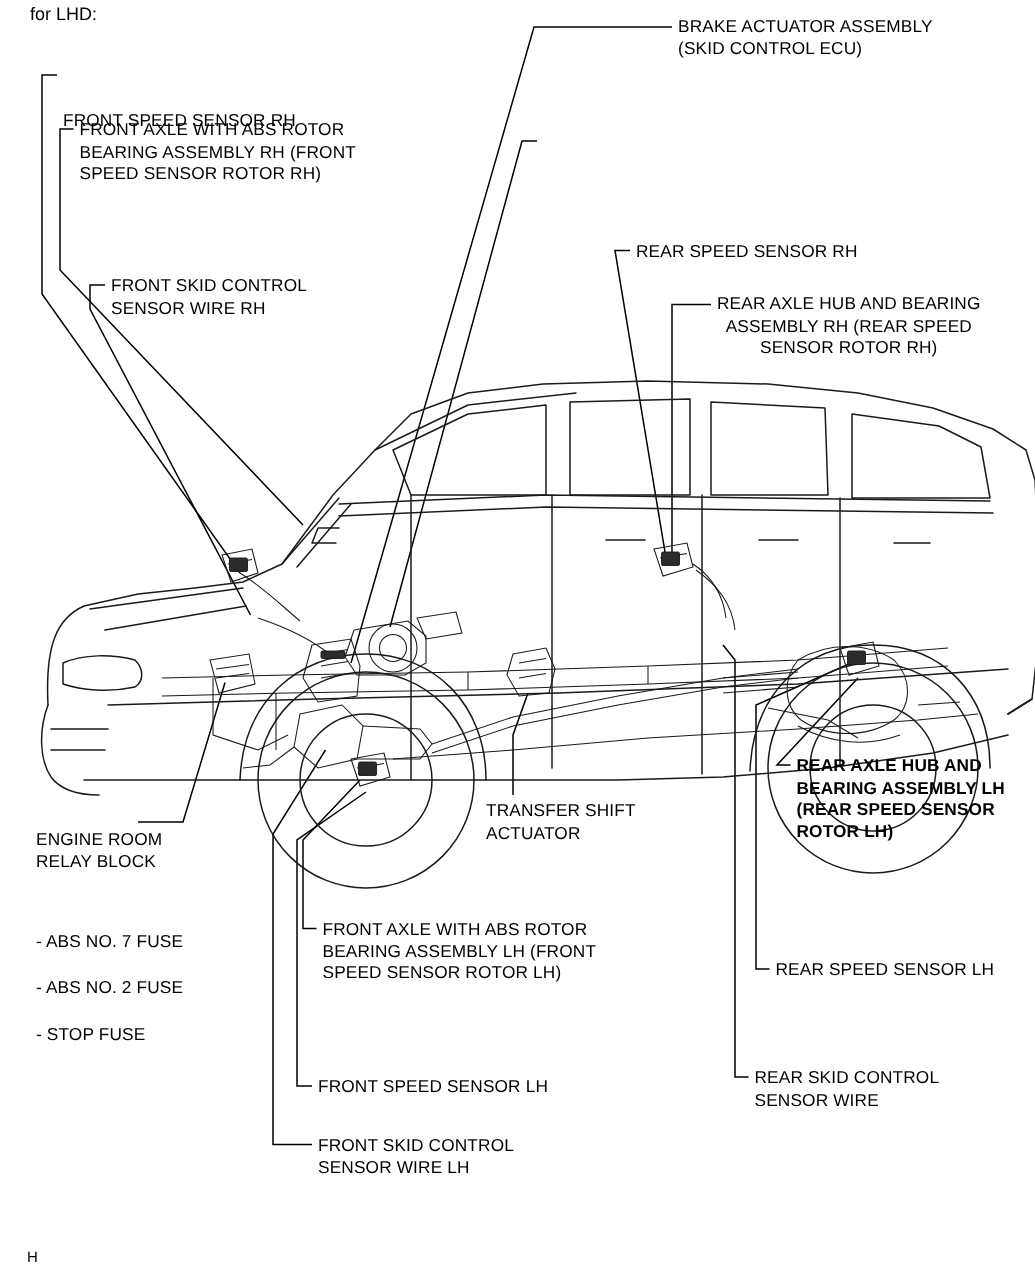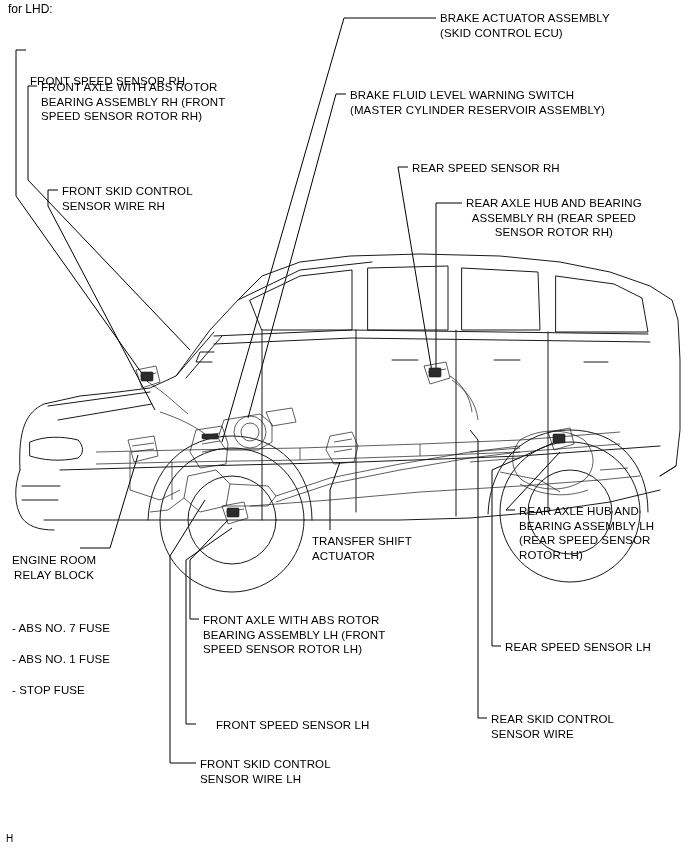--- a/index.html
+++ b/index.html
@@ -10,21 +10,21 @@
   body {
     width: 690px;
     height: 855px;
     position: relative;
     font-family: "Liberation Sans", sans-serif;
     color: #000000;
     overflow: hidden;
   }
   #stage {
     position: absolute;
-    left: 0; top: 0;
+    left: 12px; top: 0;
     width: 672px;
     height: 855px;
   }
   .label {
     position: absolute;
     font-size: 11.5px;
     line-height: 14.5px;
     color: #000;
     white-space: pre-line;
     letter-spacing: 0.1px;
@@ -265,42 +265,40 @@
   </svg>
 
   <div class="label" style="left:30px; top:45px;margin-top:29px;">FRONT SPEED SENSOR RH</div>
   <div class="label" style="left:41px; top:80px;">FRONT AXLE WITH ABS ROTOR
 BEARING ASSEMBLY RH (FRONT
 SPEED SENSOR ROTOR RH)</div>
   <div class="label" style="left:62px; top:184px;">FRONT SKID CONTROL
 SENSOR WIRE RH</div>
   <div class="label" style="left:440px; top:11px;">BRAKE ACTUATOR ASSEMBLY
 (SKID CONTROL ECU)</div>
-  <div class="label" style="left:350px; top:88px;">BRAKE FLUID LEVEL WARNING SWITCH
-(MASTER CYLINDER  RESERVOIR ASSEMBLY)</div>
   <div class="label" style="left:412px; top:161px;text-align:center;">REAR SPEED SENSOR RH</div>
   <div class="label" style="left:466px; top:196px;text-align:center;">REAR AXLE HUB AND BEARING
 ASSEMBLY RH (REAR SPEED
 SENSOR ROTOR RH)</div>
-  <div class="label" style="left:519px; top:504px;">REAR AXLE HUB AND
+  <div class="label" style="left:519px; top:504px;font-weight:bold;">REAR AXLE HUB AND
 BEARING ASSEMBLY LH
 (REAR SPEED SENSOR
 ROTOR LH)</div>
   <div class="label" style="left:505px; top:640px;">REAR SPEED SENSOR LH</div>
   <div class="label" style="left:312px; top:534px;">TRANSFER SHIFT
 ACTUATOR</div>
   <div class="label" style="left:491px; top:712px;">REAR SKID CONTROL
 SENSOR WIRE</div>
   <div class="label" style="left:203px; top:613px;">FRONT AXLE WITH ABS ROTOR
 BEARING ASSEMBLY LH (FRONT
 SPEED SENSOR ROTOR LH)</div>
-  <div class="label" style="left:200px; top:718px;margin-left:16px;">FRONT SPEED SENSOR LH</div>
+  <div class="label" style="left:200px; top:718px;">FRONT SPEED SENSOR LH</div>
   <div class="label" style="left:200px; top:757px;">FRONT SKID CONTROL
 SENSOR WIRE LH</div>
-  <div class="label" style="left:12px; top:553px;text-align:center;">ENGINE ROOM
+  <div class="label" style="left:12px; top:553px;">ENGINE ROOM
 RELAY BLOCK</div>
 
   <div class="label" style="left:12px; top:621px;">- ABS NO. 7 FUSE</div>
-  <div class="label" style="left:12px; top:652px;">- ABS NO. 1 FUSE</div>
+  <div class="label" style="left:12px; top:652px;">- ABS NO. 2 FUSE</div>
   <div class="label" style="left:12px; top:683px;">- STOP FUSE</div>
 
   <div id="footer-mark">H</div>
 </div>
 
 </body></html>

